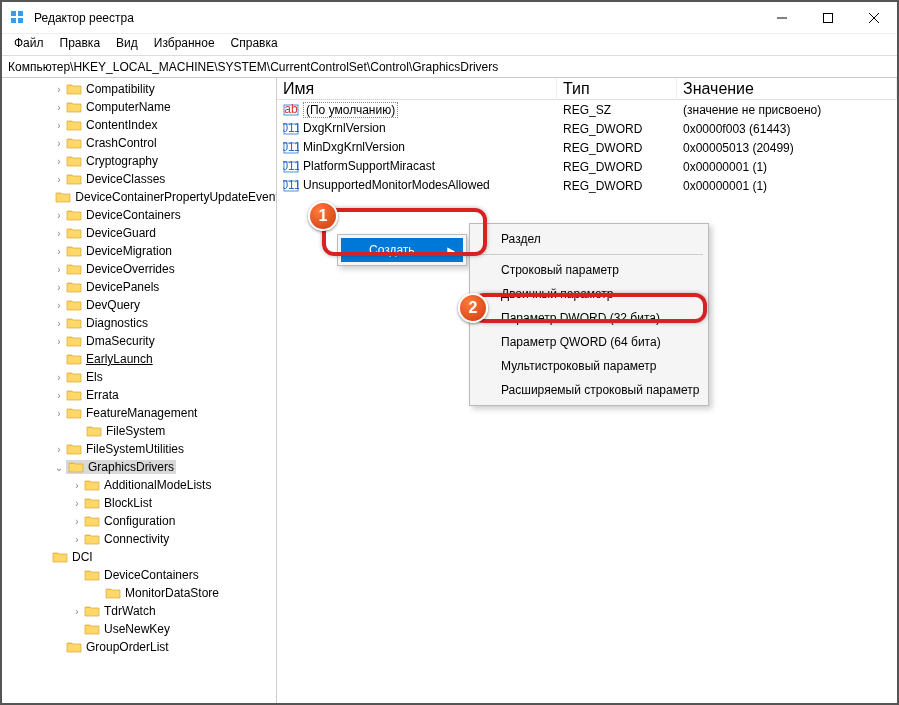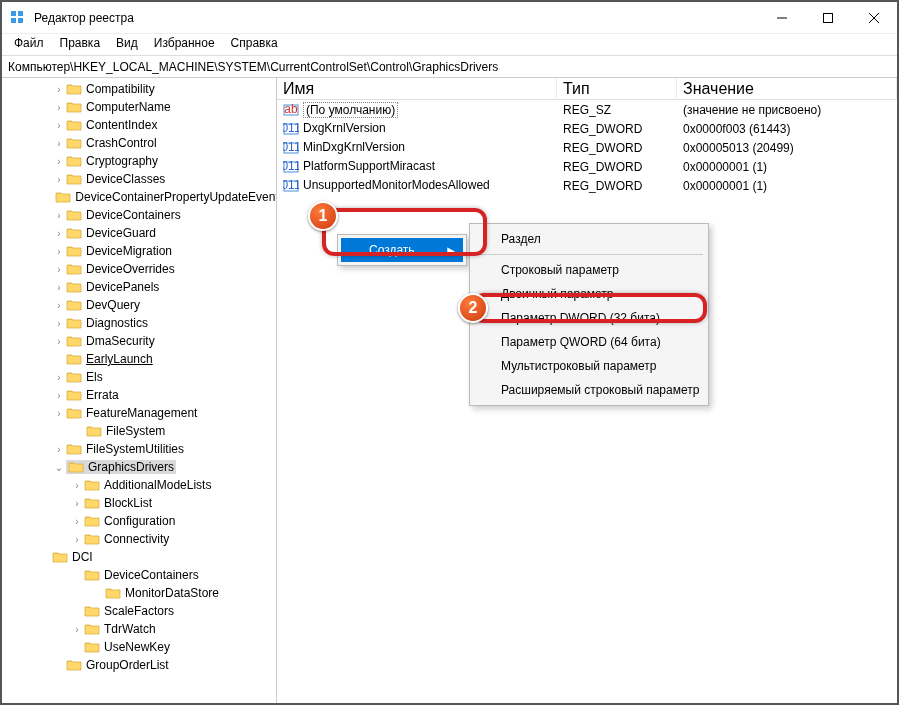--- a/index.html
+++ b/index.html
@@ -432,32 +432,20 @@
             <span class="folder-icon">
               <svg viewBox="0 0 16 14">
                 <path d="M1 3 L1 12 L15 12 L15 4 L7 4 L6 3 Z" fill="#ffd76a" stroke="#d4a92f" stroke-width="0.7"></path>
                 <path d="M1 3 L6 3 L7 4 L1 4 Z" fill="#e8b84a"></path>
               </svg>
             </span>
             <span class="tree-label">MonitorDataStore</span>
           </span>
         </div>
         <div class="tree-item" style="padding-left: 68px;">
-          <span class="tree-toggle empty">›</span>
-          <span class="tree-label-wrap">
-            <span class="folder-icon">
-              <svg viewBox="0 0 16 14">
-                <path d="M1 3 L1 12 L15 12 L15 4 L7 4 L6 3 Z" fill="#ffd76a" stroke="#d4a92f" stroke-width="0.7"></path>
-                <path d="M1 3 L6 3 L7 4 L1 4 Z" fill="#e8b84a"></path>
-              </svg>
-            </span>
-            <span class="tree-label">ScaleFactors</span>
-          </span>
-        </div>
-        <div class="tree-item" style="padding-left: 68px;">
           <span class="tree-toggle">›</span>
           <span class="tree-label-wrap">
             <span class="folder-icon">
               <svg viewBox="0 0 16 14">
                 <path d="M1 3 L1 12 L15 12 L15 4 L7 4 L6 3 Z" fill="#ffd76a" stroke="#d4a92f" stroke-width="0.7"></path>
                 <path d="M1 3 L6 3 L7 4 L1 4 Z" fill="#e8b84a"></path>
               </svg>
             </span>
             <span class="tree-label">TdrWatch</span>
           </span>

